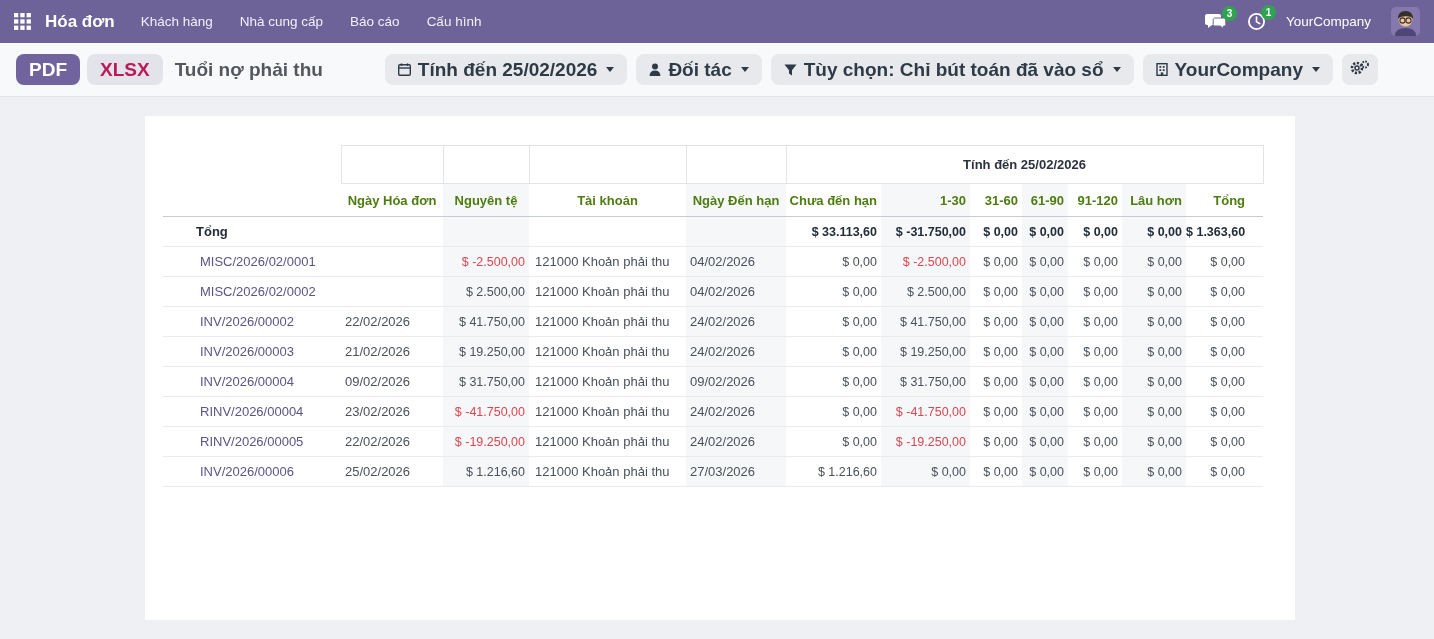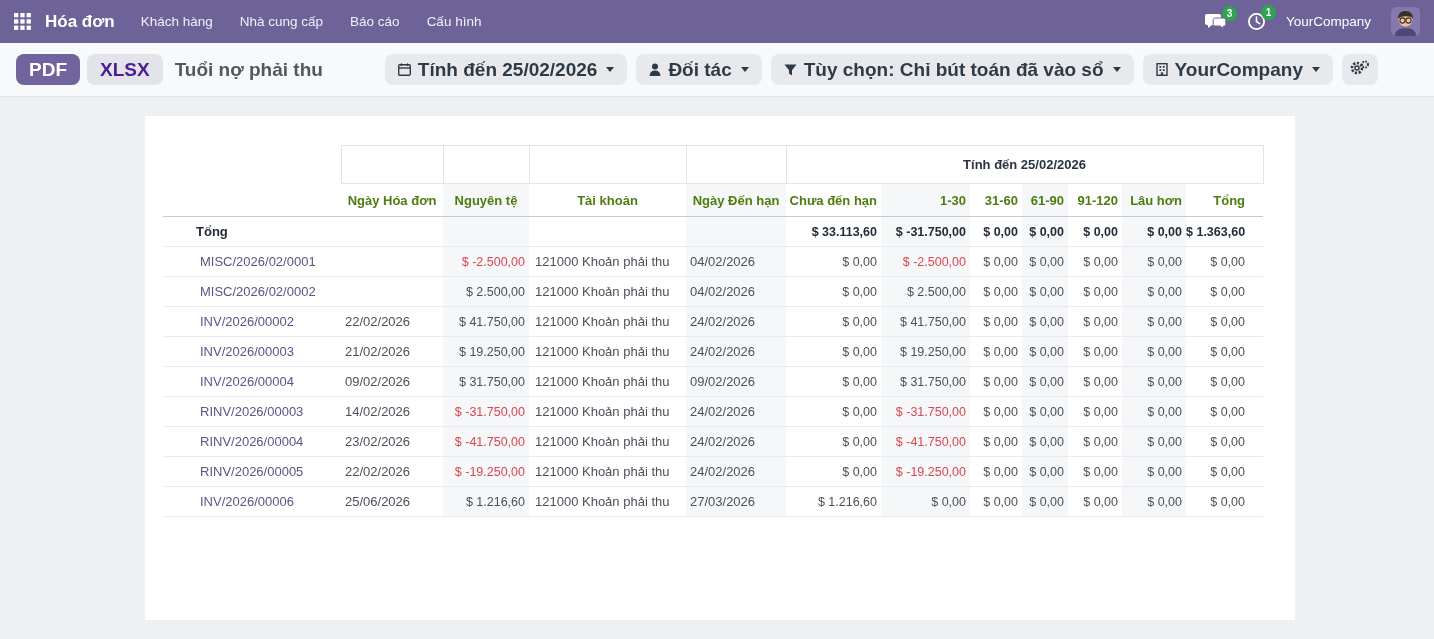--- a/index.html
+++ b/index.html
@@ -39,21 +39,21 @@
   .control-panel{
     height:54px;background:#f8f9fa;border-bottom:1px solid #e2e4e8;
     display:flex;align-items:center;padding:0 16px;
   }
   .btn{
     display:inline-flex;align-items:center;gap:7px;height:31px;padding:0 13px;
     border:none;border-radius:8px;font-size:19px;font-weight:700;cursor:pointer;
     font-family:inherit;
   }
   .btn-pdf{background:var(--accent);color:#fff;}
-  .btn-xlsx{background:#e2e4e9;color:#4c1d95;margin-left:7px;}
+  .btn-xlsx{background:#e2e4e9;color:#be185d;margin-left:7px;}
   .report-title{font-size:19px;color:#54585e;margin-left:12px;font-weight:700;}
   .filters{display:flex;align-items:center;gap:9px;margin-left:62px;}
   .btn-filter{background:#e7e9ec;color:#2e3b47;font-weight:600;}
   .caret-down{
     width:0;height:0;border-left:4px solid transparent;border-right:4px solid transparent;
     border-top:5px solid #2e3b47;display:inline-block;margin-left:2px;
   }
   .btn-gear{background:#e7e9ec;width:36px;justify-content:center;padding:0;}
   
   .card{
@@ -342,34 +342,20 @@
           <td class="c5">09/02/2026</td>
           <td class="c6 amt">$ 0,00</td>
           <td class="c7 amt">$ 31.750,00</td>
           <td class="c8 amt">$ 0,00</td>
           <td class="c9 amt">$ 0,00</td>
           <td class="c10 amt">$ 0,00</td>
           <td class="c11 amt">$ 0,00</td>
           <td class="c12 amt">$ 0,00</td>
         </tr>
         <tr class="line">
-          <td class="lbl"><span class="link">RINV/2026/00003</span></td>
-          <td class="c2">14/02/2026</td>
-          <td class="c3 amt neg">$ -31.750,00</td>
-          <td class="c4">121000 Khoản phải thu</td>
-          <td class="c5">24/02/2026</td>
-          <td class="c6 amt">$ 0,00</td>
-          <td class="c7 amt neg">$ -31.750,00</td>
-          <td class="c8 amt">$ 0,00</td>
-          <td class="c9 amt">$ 0,00</td>
-          <td class="c10 amt">$ 0,00</td>
-          <td class="c11 amt">$ 0,00</td>
-          <td class="c12 amt">$ 0,00</td>
-        </tr>
-        <tr class="line">
           <td class="lbl"><span class="link">RINV/2026/00004</span></td>
           <td class="c2">23/02/2026</td>
           <td class="c3 amt neg">$ -41.750,00</td>
           <td class="c4">121000 Khoản phải thu</td>
           <td class="c5">24/02/2026</td>
           <td class="c6 amt">$ 0,00</td>
           <td class="c7 amt neg">$ -41.750,00</td>
           <td class="c8 amt">$ 0,00</td>
           <td class="c9 amt">$ 0,00</td>
           <td class="c10 amt">$ 0,00</td>
@@ -385,21 +371,21 @@
           <td class="c6 amt">$ 0,00</td>
           <td class="c7 amt neg">$ -19.250,00</td>
           <td class="c8 amt">$ 0,00</td>
           <td class="c9 amt">$ 0,00</td>
           <td class="c10 amt">$ 0,00</td>
           <td class="c11 amt">$ 0,00</td>
           <td class="c12 amt">$ 0,00</td>
         </tr>
         <tr class="line">
           <td class="lbl"><span class="link">INV/2026/00006</span></td>
-          <td class="c2">25/06/2026</td>
+          <td class="c2">25/02/2026</td>
           <td class="c3 amt">$ 1.216,60</td>
           <td class="c4">121000 Khoản phải thu</td>
           <td class="c5">27/03/2026</td>
           <td class="c6 amt">$ 1.216,60</td>
           <td class="c7 amt">$ 0,00</td>
           <td class="c8 amt">$ 0,00</td>
           <td class="c9 amt">$ 0,00</td>
           <td class="c10 amt">$ 0,00</td>
           <td class="c11 amt">$ 0,00</td>
           <td class="c12 amt">$ 0,00</td>

